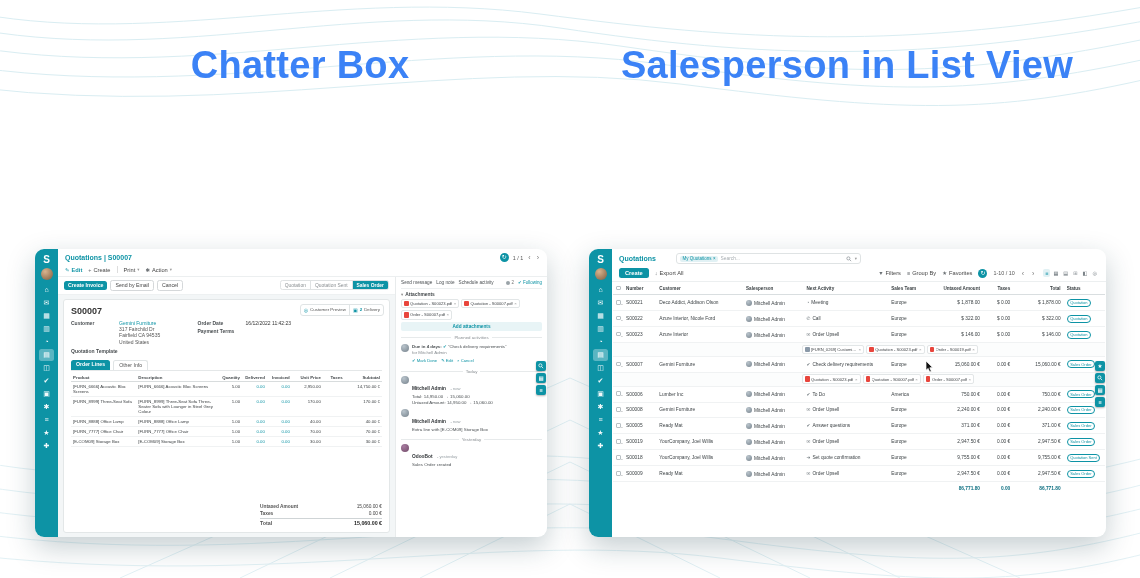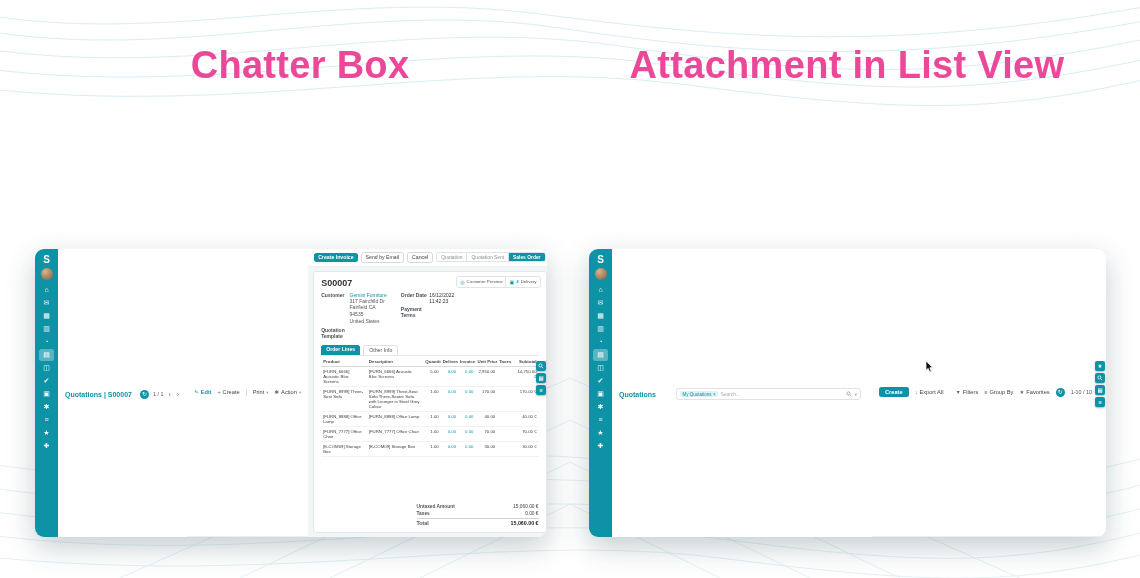--- a/index.html
+++ b/index.html
@@ -5,40 +5,40 @@
   *{margin:0;padding:0;box-sizing:border-box}
   html,body{width:1140px;height:578px}
   body{position:relative;overflow:hidden;background:#fff;color:#222;
        font-family:"Liberation Sans","DejaVu Sans",sans-serif}
   #bg{position:absolute;left:0;top:0;z-index:0}
 
   
   .hero{position:absolute;top:44px;z-index:1;text-align:center}
   #hero-left{left:70px;width:460px}
   #hero-right{left:583px;width:528px}
-  .hero h1{font-size:38px;font-weight:800;color:#ec4899;margin-bottom:2px;letter-spacing:.3px}
+  .hero h1{font-size:38px;font-weight:800;color:#3b82f6;margin-bottom:2px;letter-spacing:.3px}
   .hero p{font-size:19.5px;line-height:1.47;font-weight:500;color:#1b1c1e;white-space:pre-line}
 
   
   .shot{position:absolute;z-index:2;display:flex;background:#fff;border-radius:9px;
         box-shadow:0 10px 28px rgba(25,60,72,.25);overflow:hidden}
   #shot-form{left:35px;top:249px;width:512px;height:288px}
   #shot-list{left:589px;top:249px;width:517px;height:288px}
 
   .appbar{flex:0 0 23px;background:#0d93a5;display:flex;flex-direction:column;align-items:center;
           padding:5px 0 3px;gap:2px}
   .appbar .logo{color:#fff;font-weight:bold;font-size:10px;line-height:11px;margin-bottom:1px}
   .appbar .avatar{width:12px;height:12px;border-radius:50%;flex:none;margin-bottom:2px;
           background:radial-gradient(circle at 35% 30%,#d9b48e,#7d5b3e)}
   .appbar .icons{display:flex;flex-direction:column;gap:1px;align-items:center}
   .ico{width:15px;height:12px;line-height:12px;text-align:center;color:rgba(255,255,255,.95);
        font-size:7px;border-radius:2.5px}
   .ico.active{background:rgba(255,255,255,.32)}
 
-  .main{flex:1;min-width:0;display:flex;position:relative}
+  .main{flex:1;min-width:0;display:flex;flex-direction:column;position:relative}
   .topbar{display:flex;align-items:center;gap:4px;padding:4px 7px 2px}
   .crumb{color:#0d93a5;font-size:7px;font-weight:bold;white-space:nowrap}
   .spacer{flex:1}
   .circle-btn{width:9px;height:9px;border-radius:50%;background:#0d93a5;color:#fff;font-size:6px;
               line-height:9px;text-align:center;flex:none}
   .pager{font-size:5.4px;color:#555;white-space:nowrap}
   .pgbtn{font-size:7px;color:#777;line-height:7px;padding:0 1px}
   .ctlbar{display:flex;align-items:center;gap:6px;padding:2px 7px 3px;border-bottom:1px solid #eceff0}
   .ctl{font-size:5.7px;color:#454545;display:flex;align-items:center;gap:2px;white-space:nowrap}
   .ctl i{font-style:normal;font-size:5.4px;color:#6b7074}
@@ -199,21 +199,21 @@
     <path d="M240,578 L570,420 L900,578"></path>
     <path d="M330,578 L570,462 L810,578"></path>
     <path d="M420,578 L570,504 L720,578"></path>
   </g>
 </svg>
 
 <section class="hero" id="hero-left">
   <h1>Chatter Box</h1>
 </section>
 <section class="hero" id="hero-right">
-  <h1>Attachment in List View</h1>
+  <h1>Salesperson in List View</h1>
 </section>
 
 <div class="shot" id="shot-form">
   <aside class="appbar">
     <span class="logo">S</span>
     <span class="avatar"></span>
     <div class="icons">
         <span class="ico">⌂</span>
         <span class="ico">✉</span>
         <span class="ico">▦</span>

